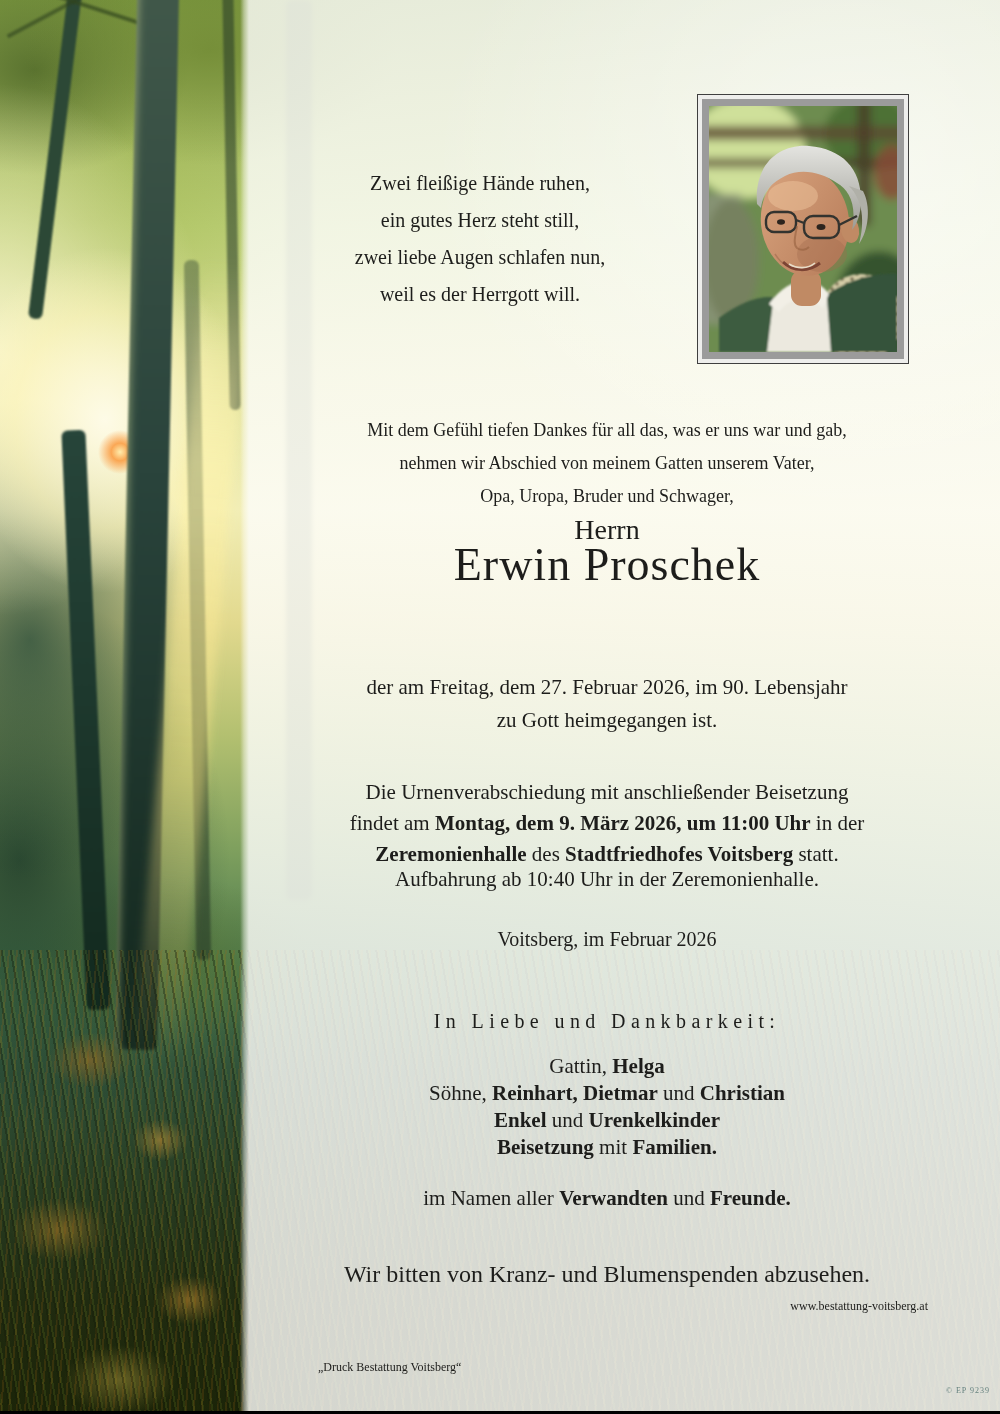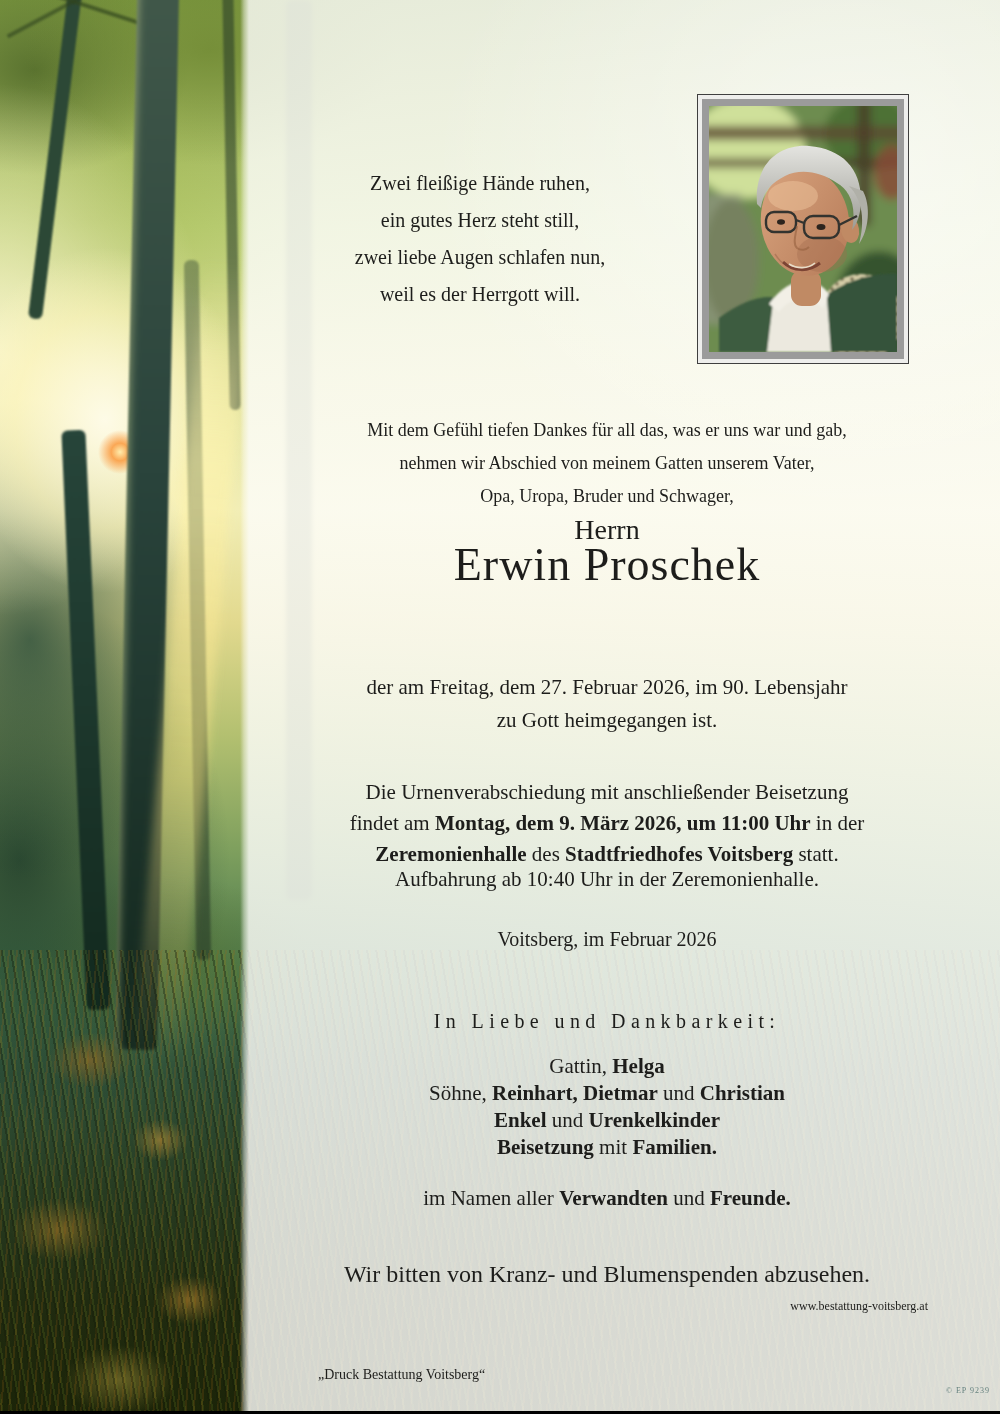--- a/index.html
+++ b/index.html
@@ -65,21 +65,21 @@
   .name{top:538px;font-size:46px;letter-spacing:1px;}
   .birth{top:599px;font-size:20px;}
   .death{top:671px;font-size:21px;line-height:33px;}
   .service{top:777px;font-size:21px;line-height:31px;}
   .aufbahrung{top:867px;font-size:21px;}
   .placedate{top:928px;font-size:20px;}
   .closing{top:1010px;font-size:20px;letter-spacing:0.27em;}
   .family{top:1053px;font-size:21px;line-height:27px;}
   .ack{top:1186px;font-size:21px;}
   .note{top:1261px;font-size:24px;}
-  .footer-left{left:318px;top:1360px;font-size:14px;text-align:left;margin-top:7px;}
+  .footer-left{left:318px;top:1360px;font-size:12px;text-align:left;}
   .footer-right{right:72px;top:1299px;font-size:12px;text-align:left;}
   .print-code{right:10px;top:1386px;font-size:8px;color:#64807e;letter-spacing:1px;text-align:right;}
   .bb{font-weight:bold;}
 </style>
 </head>
 <body>
 
 <div class="card">
 
   <div class="bg">

